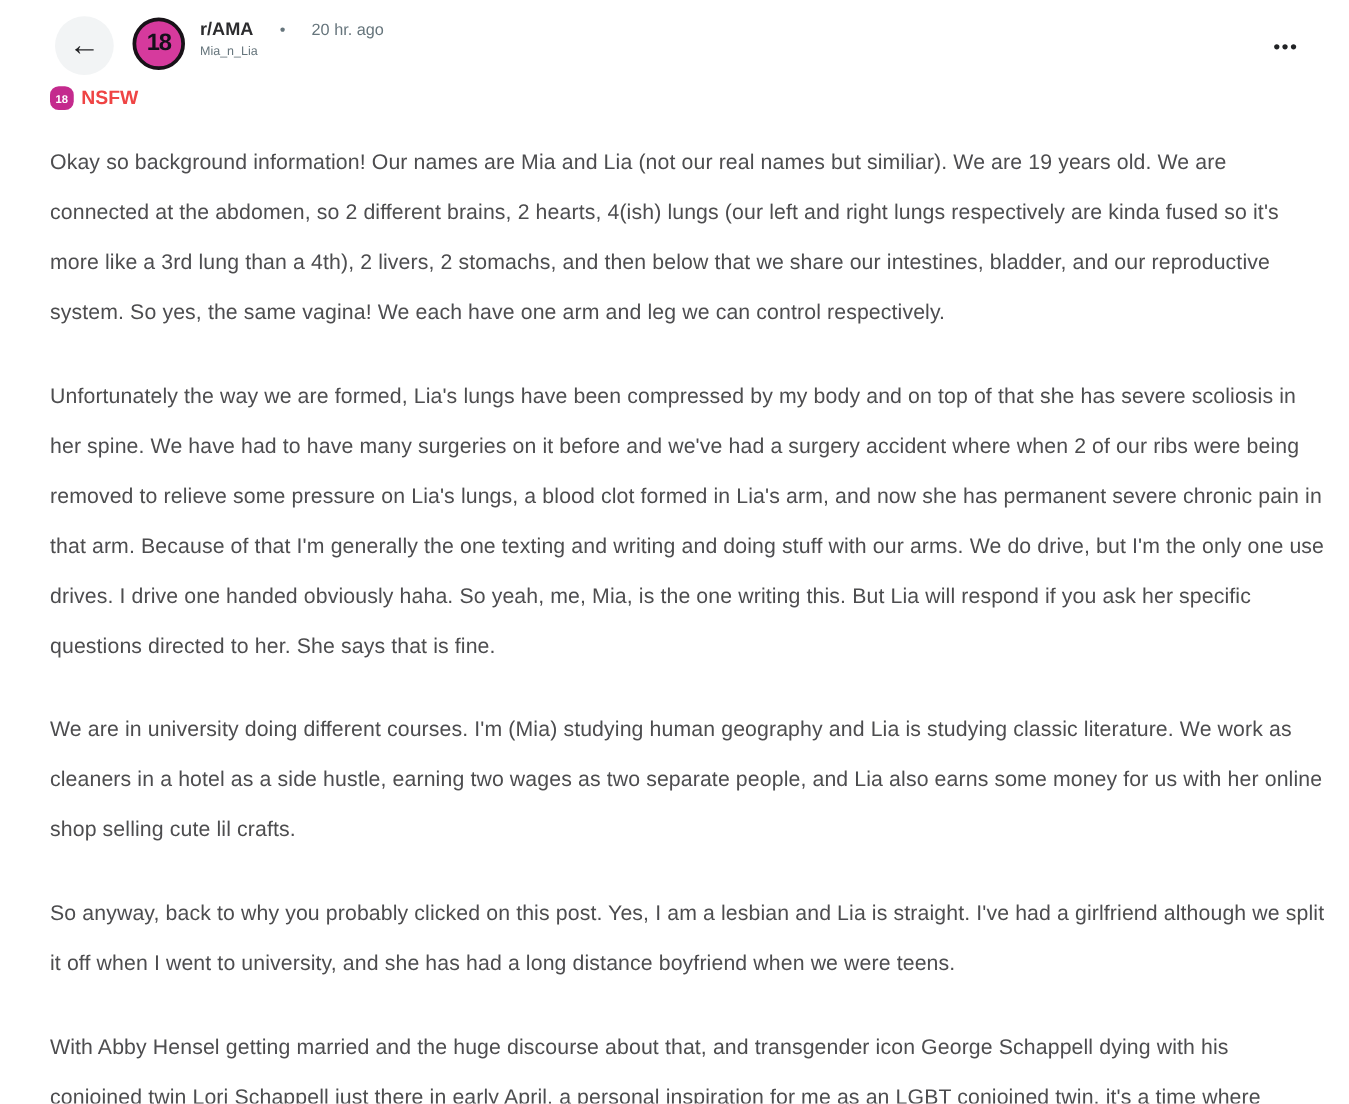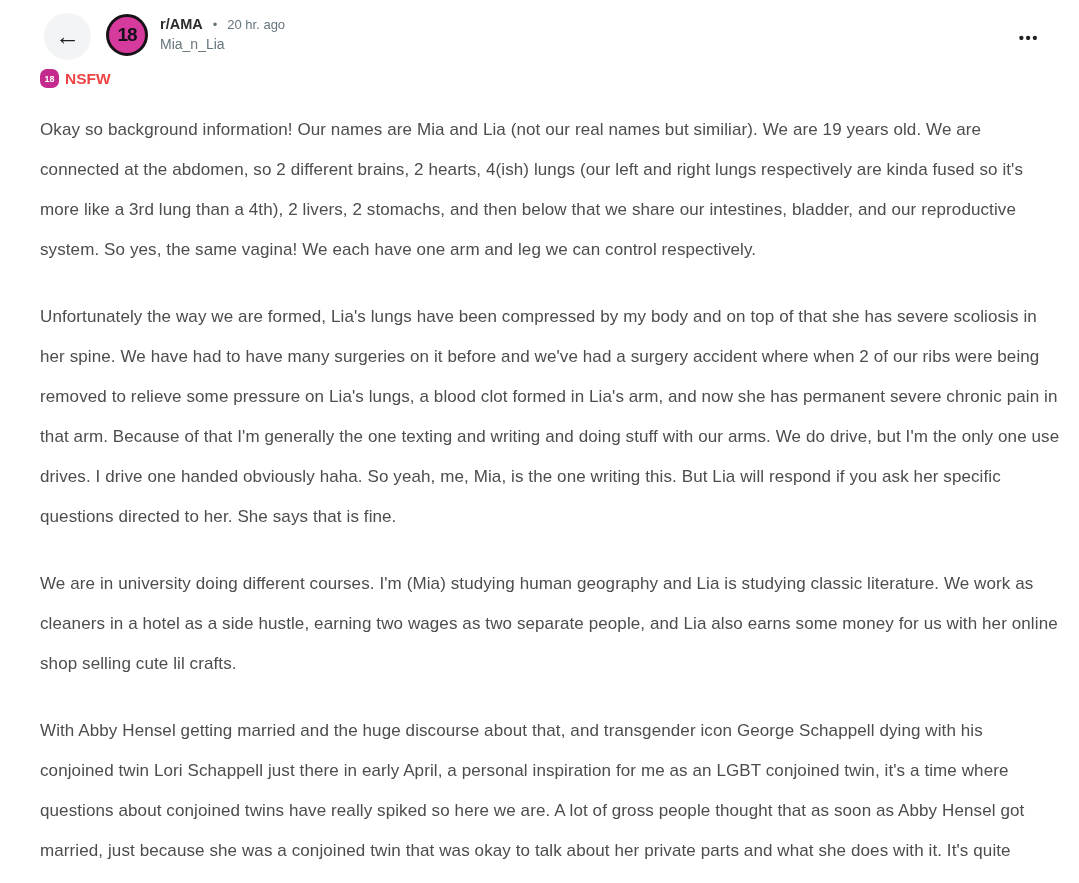--- a/index.html
+++ b/index.html
@@ -56,34 +56,34 @@
     color: #15101a;
     letter-spacing: -1px;
   }
   .meta {
     margin-left: 12px;
     padding-top: 3px;
   }
   .meta-line1 {
     display: flex;
     align-items: baseline;
-    gap: 10px;
+    gap: 21px;
   }
   .subreddit {
     font-size: 14.5px;
     font-weight: bold;
     color: #2c2c2e;
     cursor: pointer;
   }
   .dot-sep, .post-time {
     font-size: 13px;
     color: #66757c;
   }
   .author {
-    font-size: 14px;
+    font-size: 10px;
     color: #66757c;
     margin-top: 4px;
     cursor: pointer;
   }
   .more-btn {
     margin-left: auto;
     margin-top: 12px;
     border: none;
     background: transparent;
     color: #222426;
@@ -170,16 +170,17 @@
   <div class="nsfw-row">
     <span class="nsfw-badge">18</span>
     <span class="nsfw-label">NSFW</span>
   </div>
 
 
   <div class="post-body">
     <p>Okay so background information! Our names are Mia and Lia (not our real names but similiar). We are 19 years old. We are connected at the abdomen, so 2 different brains, 2 hearts, 4(ish) lungs (our left and right lungs respectively are kinda fused so it's more like a 3rd lung than a 4th), 2 livers, 2 stomachs, and then below that we share our intestines, bladder, and our reproductive system. So yes, the same vagina! We each have one arm and leg we can control respectively.</p>
     <p>Unfortunately the way we are formed, Lia's lungs have been compressed by my body and on top of that she has severe scoliosis in her spine. We have had to have many surgeries on it before and we've had a surgery accident where when 2 of our ribs were being removed to relieve some pressure on Lia's lungs, a blood clot formed in Lia's arm, and now she has permanent severe chronic pain in that arm. Because of that I'm generally the one texting and writing and doing stuff with our arms. We do drive, but I'm the only one use drives. I drive one handed obviously haha. So yeah, me, Mia, is the one writing this. But Lia will respond if you ask her specific questions directed to her. She says that is fine.</p>
     <p>We are in university doing different courses. I'm (Mia) studying human geography and Lia is studying classic literature. We work as cleaners in a hotel as a side hustle, earning two wages as two separate people, and Lia also earns some money for us with her online shop selling cute lil crafts.</p>
+    <p>So anyway, back to why you probably clicked on this post. Yes, I am a lesbian and Lia is straight. I've had a girlfriend although we split it off when I went to university, and she has had a long distance boyfriend when we were teens.</p>
     <p>With Abby Hensel getting married and the huge discourse about that, and transgender icon George Schappell dying with his conjoined twin Lori Schappell just there in early April, a personal inspiration for me as an LGBT conjoined twin, it's a time where questions about conjoined twins have really spiked so here we are. A lot of gross people thought that as soon as Abby Hensel got married, just because she was a conjoined twin that was okay to talk about her private parts and what she does with it. It's quite frankly none of anyone's business and they owe nobody that information. We feel for them because people ask us gross questions too - without our consent - but here we've consented to any and all questions so feel free to share! Instead of asking random people about what they do with their bits, ask people that have CONSENTED to your questions! Whether that be conjoined twins or not.</p>
   </div>
 
 </div>
 
 </body></html>

